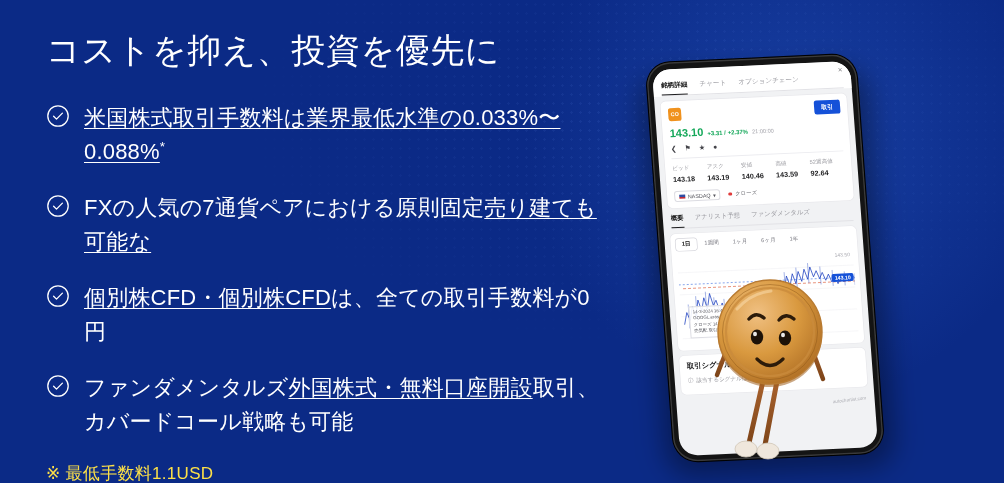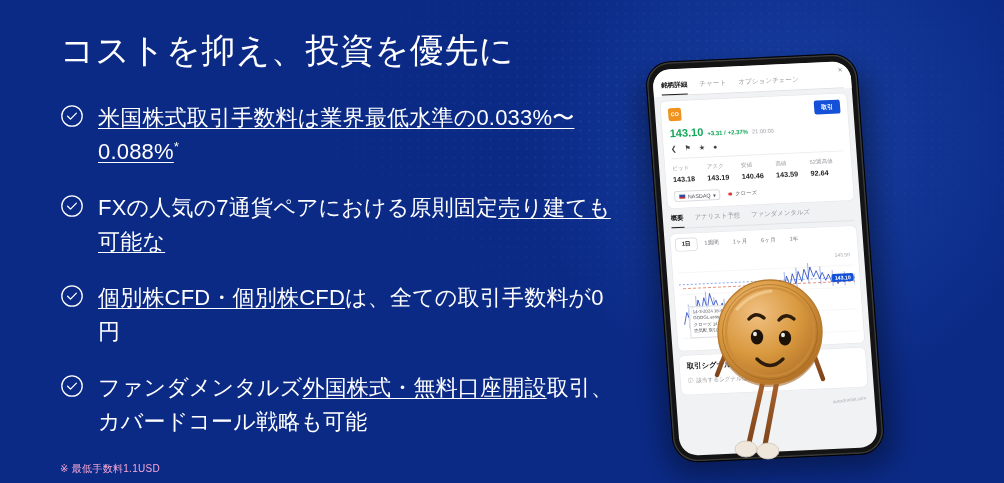--- a/index.html
+++ b/index.html
@@ -38,21 +38,21 @@
   #hero-bg-glow {
     position: absolute;
     left: 480px; top: -120px;
     width: 620px; height: 520px;
     background: radial-gradient(circle at 50% 50%, rgba(40,90,200,.45), rgba(11,42,134,0) 65%);
   }
 
   
   .left-col {
     position: absolute;
-    left: 60px; top: 0;
+    left: 46px; top: 0;
     width: 600px; height: 483px;
     z-index: 5;
   }
 
   #page-title {
     color: #ffffff;
     font-size: 34px;
     font-weight: 400;
     letter-spacing: .5px;
     line-height: 1.2;
@@ -90,22 +90,22 @@
     color: #ffffff;
   }
   .benefit-text sup {
     font-size: .62em;
     vertical-align: super;
     text-decoration: none;
     display: inline-block;
   }
 
   #footnote {
-    color: #f9a8d4;
-    font-size: 10px;
+    color: #fde047;
+    font-size: 17px;
     margin-top: 8px;
     letter-spacing: .3px;
   }
 
   .cta-row {
     display: flex;
     align-items: center;
     gap: 20px;
     margin-top: 22px;
   }

